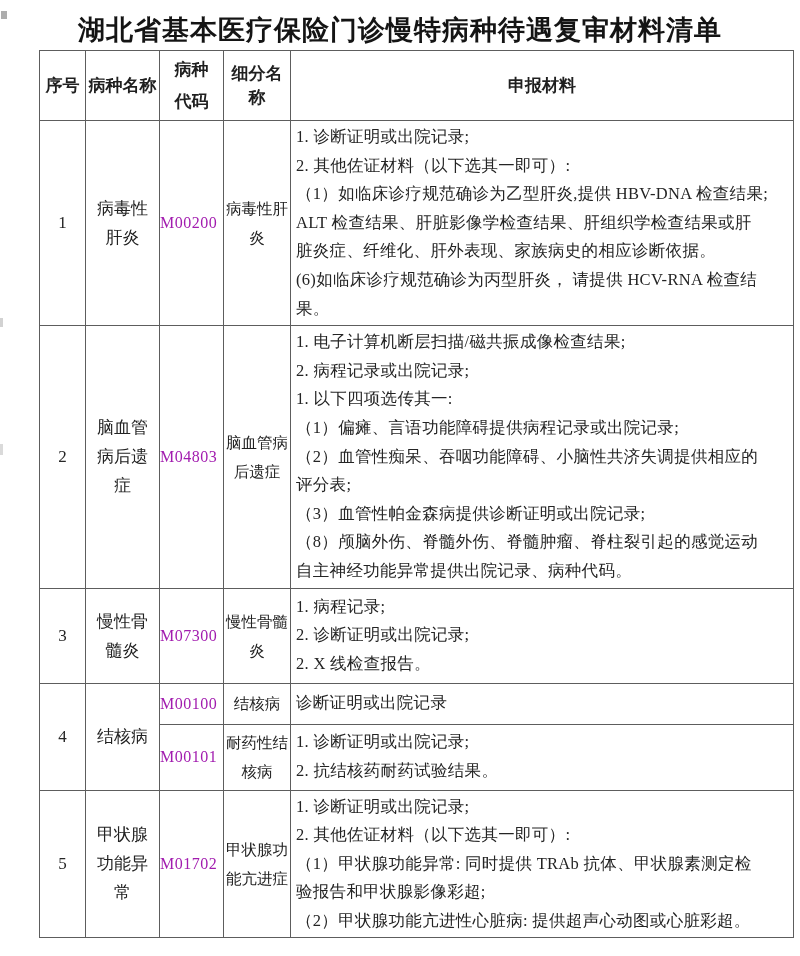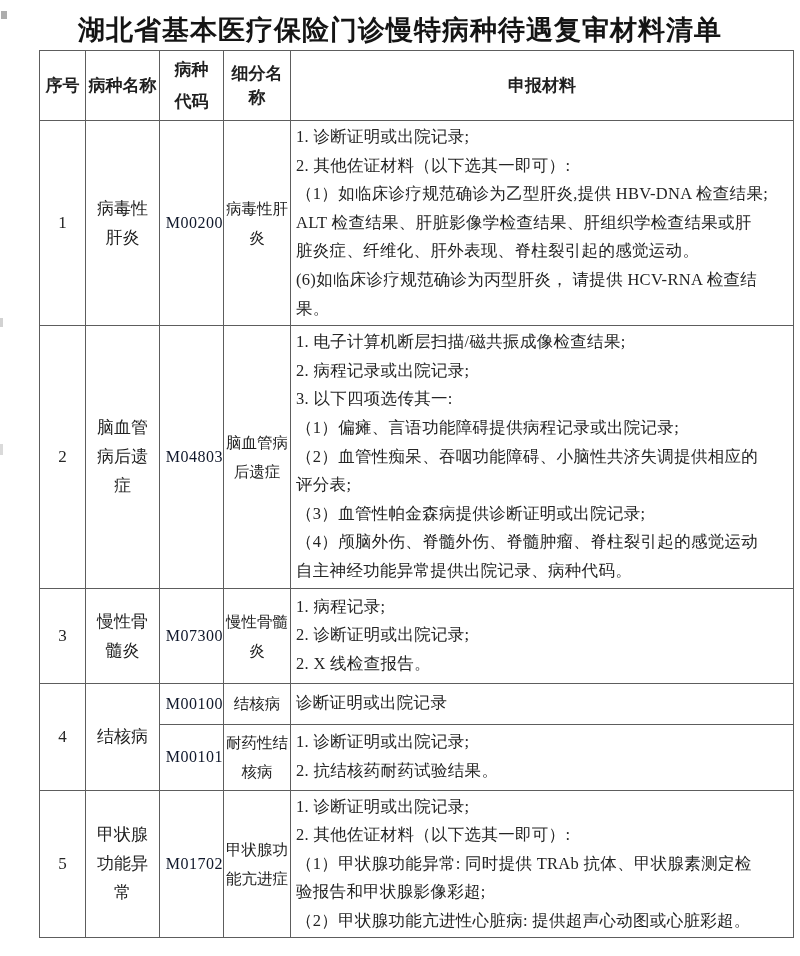--- a/index.html
+++ b/index.html
@@ -72,24 +72,24 @@
     font-family: "Liberation Serif", "DejaVu Serif", serif;
   }
   td.c-name {
     text-align: center;
     font-size: 17px;
     line-height: 29px;
     padding: 0 3px;
     color: #222222;
   }
   td.c-code {
-    text-align: right;
+    text-align: left;
     font-size: 16px;
     letter-spacing: 0.5px;
-    color: #0f172a;
+    color: #a21caf;
   }
   td.c-sub {
     text-align: center;
     font-size: 15.5px;
     line-height: 29px;
     padding: 0 1px;
     color: #222222;
   }
   td.c-mat {
     padding: 2px 21px 2px 5px;
@@ -137,39 +137,39 @@
       <tr class="r1">
         <td class="c-no" rowspan="1">1</td>
         <td class="c-name" rowspan="1">病毒性肝炎</td>
         <td class="c-code">M00200</td>
         <td class="c-sub">病毒性肝炎</td>
         <td class="c-mat">
           <div class="mat-line">1. 诊断证明或出院记录;</div>
           <div class="mat-line">2. 其他佐证材料（以下选其一即可）:</div>
           <div class="mat-line">（1）如临床诊疗规范确诊为乙型肝炎,提供 HBV-DNA 检查结果;</div>
           <div class="mat-line">ALT 检查结果、肝脏影像学检查结果、肝组织学检查结果或肝</div>
-          <div class="mat-line">脏炎症、纤维化、肝外表现、脊柱裂引起的感觉运动。</div>
+          <div class="mat-line">脏炎症、纤维化、肝外表现、家族病史的相应诊断依据。</div>
           <div class="mat-line">(6)如临床诊疗规范确诊为丙型肝炎， 请提供 HCV-RNA 检查结</div>
           <div class="mat-line">果。</div>
         </td>
       </tr>
       <tr class="r2">
         <td class="c-no" rowspan="1">2</td>
         <td class="c-name" rowspan="1">脑血管病后遗症</td>
         <td class="c-code">M04803</td>
         <td class="c-sub">脑血管病后遗症</td>
         <td class="c-mat">
           <div class="mat-line">1. 电子计算机断层扫描/磁共振成像检查结果;</div>
           <div class="mat-line">2. 病程记录或出院记录;</div>
-          <div class="mat-line">3. 以下四项选传其一:</div>
+          <div class="mat-line">1. 以下四项选传其一:</div>
           <div class="mat-line">（1）偏瘫、言语功能障碍提供病程记录或出院记录;</div>
           <div class="mat-line">（2）血管性痴呆、吞咽功能障碍、小脑性共济失调提供相应的</div>
           <div class="mat-line">评分表;</div>
           <div class="mat-line">（3）血管性帕金森病提供诊断证明或出院记录;</div>
-          <div class="mat-line">（4）颅脑外伤、脊髓外伤、脊髓肿瘤、脊柱裂引起的感觉运动</div>
+          <div class="mat-line">（8）颅脑外伤、脊髓外伤、脊髓肿瘤、脊柱裂引起的感觉运动</div>
           <div class="mat-line">自主神经功能异常提供出院记录、病种代码。</div>
         </td>
       </tr>
       <tr class="r3">
         <td class="c-no" rowspan="1">3</td>
         <td class="c-name" rowspan="1">慢性骨髓炎</td>
         <td class="c-code">M07300</td>
         <td class="c-sub">慢性骨髓炎</td>
         <td class="c-mat">
           <div class="mat-line">1. 病程记录;</div>

